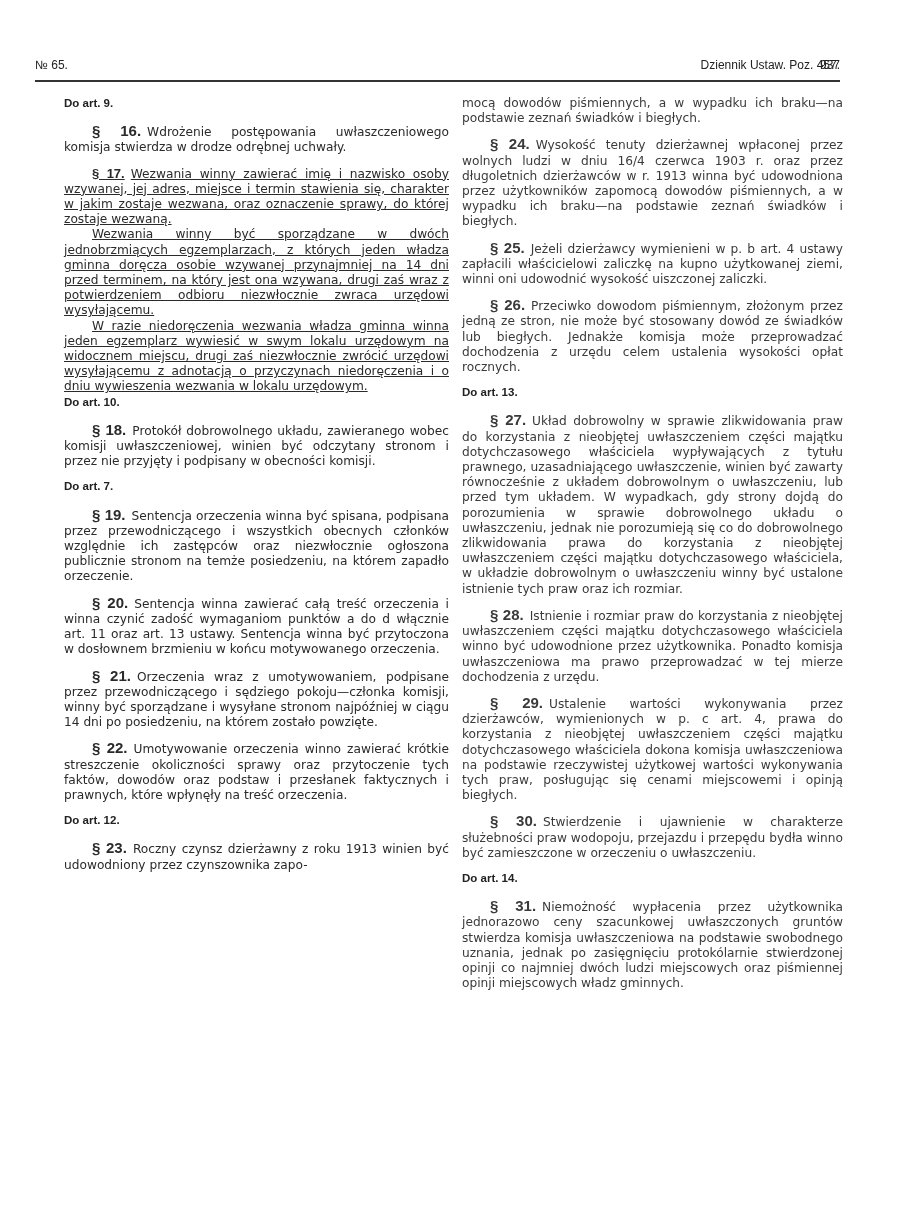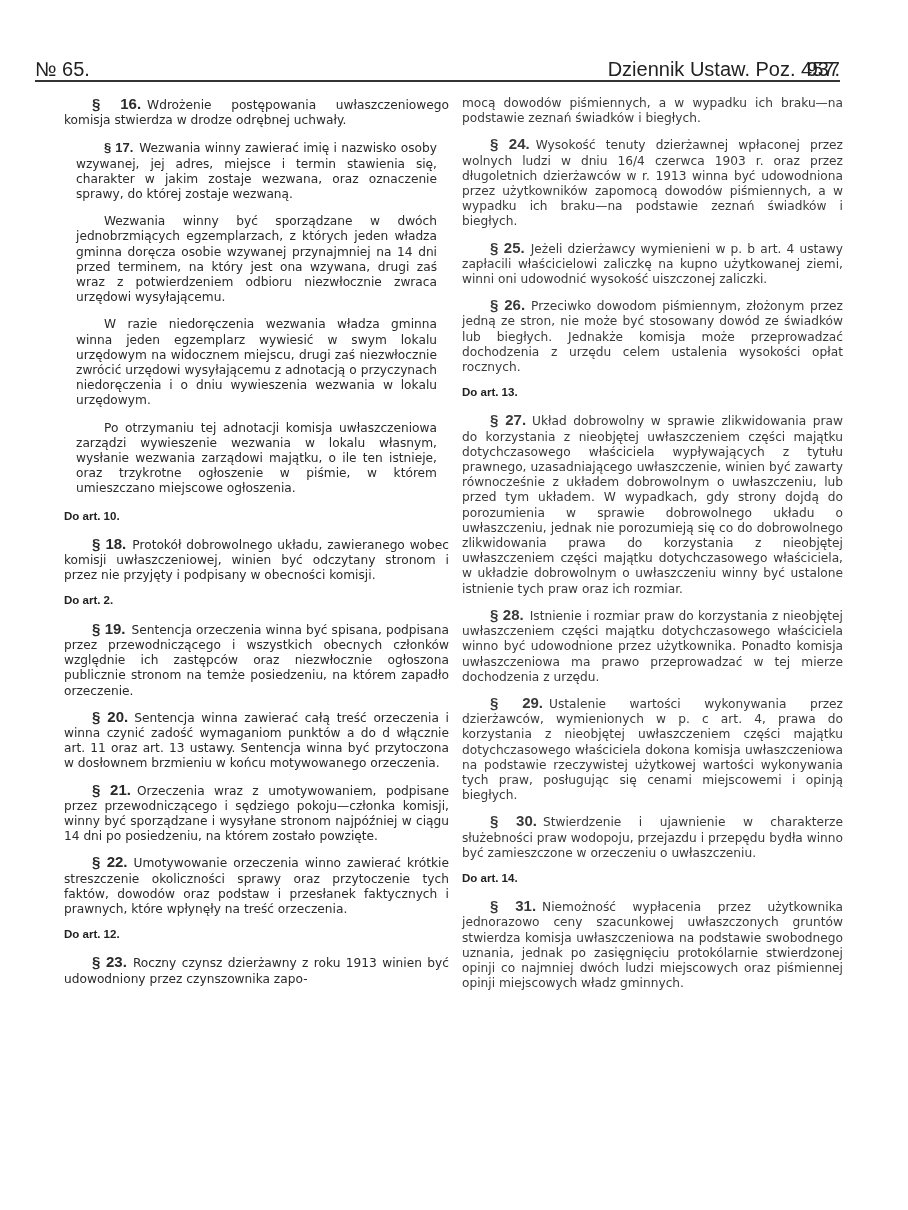--- a/index.html
+++ b/index.html
@@ -2,21 +2,21 @@
 <html><head>
   <meta charset="utf-8">
   <style>
     html, body { margin: 0; padding: 0; background: #ffffff; }
     body {
       width: 908px; height: 1210px; position: relative; overflow: hidden;
       font-family: "DejaVu Sans", sans-serif; color: #2a2a2a;
     }
     .page-header {
       position: absolute; left: 35px; top: 52px; width: 805px; height: 28px;
-      font-family: "Liberation Sans", sans-serif; font-size: 20px; color: #222;
+      font-family: "Liberation Sans", sans-serif; font-size: 12px; color: #222;
     }
     .page-header .left { position: absolute; left: 0; top: 6px; }
     .page-header .center { position: absolute; left: 0; right: 0; top: 6px; text-align: right; }
     .page-header .right { position: absolute; right: 0; top: 6px; }
     .rule {
       position: absolute; left: 35px; top: 80px; width: 805px; height: 0;
       border-top: 2px solid #333;
     }
     .col {
       position: absolute; top: 96px; width: 385px;
@@ -24,47 +24,47 @@
       hyphens: manual;
     }
     .col.left { left: 64px; }
     .col.right { left: 462px; width: 381px; color: #3a3a3a; }
     .art-head {
       font-family: "Liberation Sans", sans-serif; font-weight: bold;
       font-size: 11.5px; margin: 0 0 12px 0; color: #222;
     }
     .para { margin: 0 0 10px 0; text-indent: 28px; }
     .para.cont { text-indent: 0; }
-    .sub { margin: 12px; text-indent: 28px; }
+    .sub { margin: 0; text-indent: 28px; text-decoration: underline; }
     .para .num { font-weight: bold; font-family: "Liberation Sans", sans-serif; font-size: 15px; margin-right: 6px; }
     .sub-last { margin-bottom: 12px; }
   </style>
 </head>
 <body>
 
 <div class="page-header">
   <span class="left">№ 65.</span>
   <span class="center">Dziennik Ustaw. Poz. 457.</span>
   <span class="right">937</span>
 </div>
 <div class="rule"></div>
 
 <div class="col left">
+  <div class="art-head">Do art. 9.</div>
 
   <p class="para"><span class="num">§ 16.</span><span>Wdrożenie postępowania uwłaszczeniowego komisja stwierdza w drodze odrębnej uchwały.</span></p>
 
   <p class="sub"><span class="num" style="font-weight:bold;font-family:'Liberation Sans',sans-serif;font-size:13px;margin-right:6px;">§ 17.</span><span>Wezwania winny zawierać imię i nazwisko osoby wzywanej, jej adres, miejsce i termin stawienia się, charakter w jakim zostaje wezwana, oraz oznaczenie sprawy, do której zostaje wezwaną.</span></p>
   <p class="sub">Wezwania winny być sporządzane w dwóch jednobrzmiących egzemplarzach, z których jeden władza gminna doręcza osobie wzywanej przynajmniej na 14 dni przed terminem, na który jest ona wzywana, drugi zaś wraz z potwierdzeniem odbioru niezwłocznie zwraca urzędowi wysyłającemu.</p>
   <p class="sub">W razie niedoręczenia wezwania władza gminna winna jeden egzemplarz wywiesić w swym lokalu urzędowym na widocznem miejscu, drugi zaś niezwłocznie zwrócić urzędowi wysyłającemu z adnotacją o przyczynach niedoręczenia i o dniu wywieszenia wezwania w lokalu urzędowym.</p>
-  <p class="sub">Po otrzymaniu tej adnotacji komisja uwłaszczeniowa zarządzi wywieszenie wezwania w lokalu własnym, wysłanie wezwania zarządowi majątku, o ile ten istnieje, oraz trzykrotne ogłoszenie w piśmie, w którem umieszczano miejscowe ogłoszenia.</p>
 
   <div class="art-head">Do art. 10.</div>
   <p class="para"><span class="num">§ 18.</span><span>Protokół dobrowolnego układu, zawieranego wobec komisji uwłaszczeniowej, winien być odczytany stronom i przez nie przyjęty i podpisany w obecności komisji.</span></p>
 
-  <div class="art-head">Do art. 2.</div>
+  <div class="art-head">Do art. 7.</div>
   <p class="para"><span class="num">§ 19.</span><span>Sentencja orzeczenia winna być spisana, podpisana przez przewodniczącego i wszystkich obecnych członków względnie ich zastępców oraz niezwłocznie ogłoszona publicznie stronom na temże posiedzeniu, na którem zapadło orzeczenie.</span></p>
   <p class="para"><span class="num">§ 20.</span><span>Sentencja winna zawierać całą treść orzeczenia i winna czynić zadość wymaganiom punktów a do d włącznie art. 11 oraz art. 13 ustawy. Sentencja winna być przytoczona w dosłownem brzmieniu w końcu motywowanego orzeczenia.</span></p>
   <p class="para"><span class="num">§ 21.</span><span>Orzeczenia wraz z umotywowaniem, podpisane przez przewodniczącego i sędziego pokoju—członka komisji, winny być sporządzane i wysyłane stronom najpóźniej w ciągu 14 dni po posiedzeniu, na którem zostało powzięte.</span></p>
   <p class="para"><span class="num">§ 22.</span><span>Umotywowanie orzeczenia winno zawierać krótkie streszczenie okoliczności sprawy oraz przytoczenie tych faktów, dowodów oraz podstaw i przesłanek faktycznych i prawnych, które wpłynęły na treść orzeczenia.</span></p>
 
   <div class="art-head">Do art. 12.</div>
   <p class="para"><span class="num">§ 23.</span><span>Roczny czynsz dzierżawny z roku 1913 winien być udowodniony przez czynszownika zapo-</span></p>
 </div>
 
 <div class="col right">

